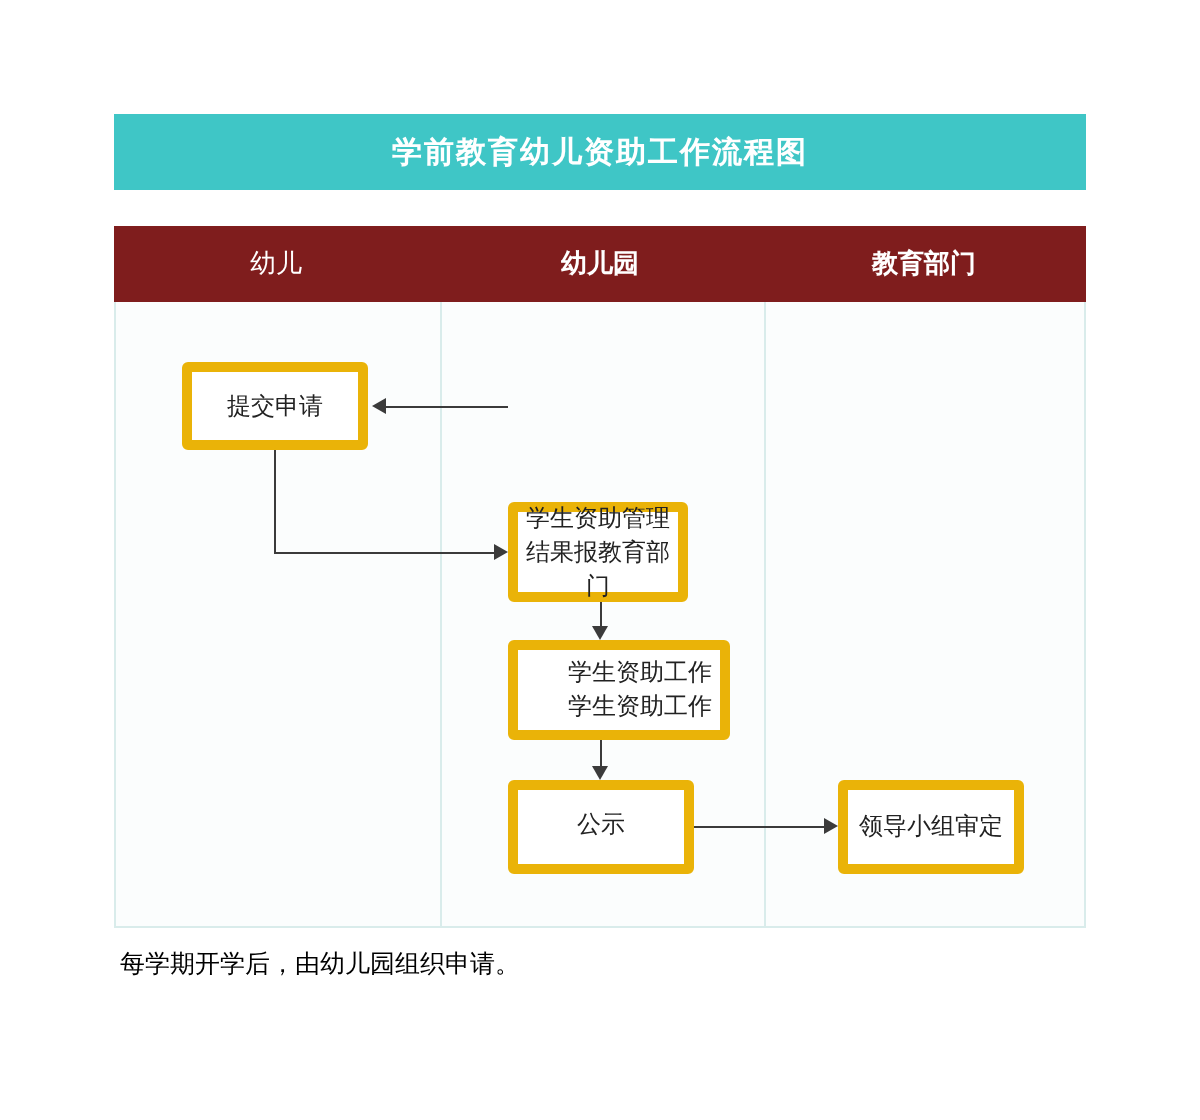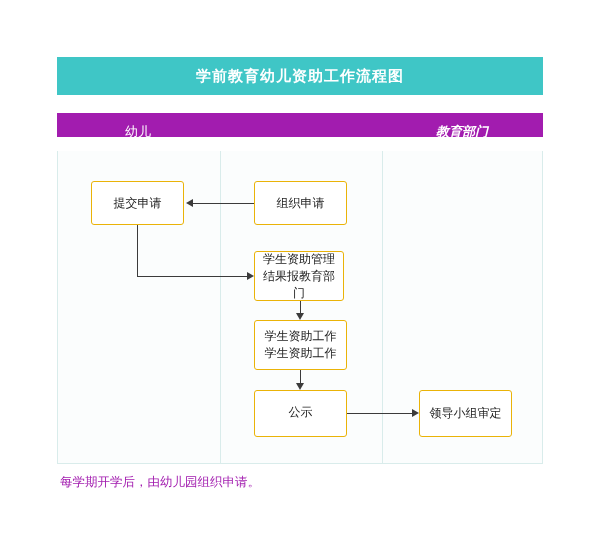--- a/index.html
+++ b/index.html
@@ -31,39 +31,39 @@
     display: flex;
     align-items: center;
     justify-content: center;
     letter-spacing: 1px;
   }
   .header-row {
     position: absolute;
     left: 57px;
     top: 113px;
     width: 486px;
-    height: 24px;
-    background: #a21caf;
+    height: 38px;
+    background: #7f1d1d;
   }
   .header-cell {
     position: absolute;
     top: 0;
     height: 38px;
     display: flex;
     align-items: center;
     justify-content: center;
     color: #ffffff;
     font-size: 13px;
   }
   .header-cell.bold {
     font-weight: bold;
   }
   .hc-0 { left: 0px;   width: 162px; }
   .hc-1 { left: 162px; width: 162px; }
-  .hc-2 { left: 324px; width: 162px; font-style: italic; }
+  .hc-2 { left: 324px; width: 162px; }
 
   .body-area {
     position: absolute;
     left: 57px;
     top: 151px;
     width: 486px;
     height: 313px;
     background: #fbfdfd;
     box-sizing: border-box;
     border: 1px solid #d9eceb;
@@ -76,21 +76,21 @@
     height: 313px;
     background: #d9eceb;
   }
   .cd-1 { left: 162px; }
   .cd-2 { left: 324px; }
 
   .node {
     position: absolute;
     box-sizing: border-box;
     background: #ffffff;
-    border: 1px solid #eab308;
+    border: 5px solid #eab308;
     border-radius: 3px;
     display: flex;
     align-items: center;
     justify-content: center;
     text-align: center;
     color: #222222;
     font-size: 12px;
     line-height: 17px;
     padding: 2px 4px;
   }
@@ -122,58 +122,56 @@
     border-left: 4px solid transparent;
     border-right: 4px solid transparent;
     border-top: 7px solid #3b3b3b;
   }
 
   .footnotes {
     position: absolute;
     left: 60px;
     top: 472px;
     width: 480px;
-    color: #a21caf;
+    color: #000000;
     font-size: 12.5px;
     line-height: 20px;
   }
   .footnote-line { white-space: nowrap; }
 </style>
 </head>
 <body>
 
 <div id="canvas">
 
   <div class="title-bar">学前教育幼儿资助工作流程图</div>
 
   <div class="header-row">
     <div class="header-cell hc-0">幼儿</div>
+    <div class="header-cell hc-1 bold">幼儿园</div>
     <div class="header-cell hc-2 bold">教育部门</div>
   </div>
 
   <div class="body-area">
     <div class="col-divider cd-1"></div>
     <div class="col-divider cd-2"></div>
 
     <div class="node" style="left:33px; top:30px; width:93px; height:44px;">
       <span>提交申请</span>
     </div>
 
-    <div class="node" style="left:196px; top:30px; width:93px; height:44px;">
-      <span>组织申请</span>
-    </div>
 
     <div class="node" style="left:196px; top:100px; width:90px; height:50px;">
       <div>
         <span>学生资助管理</span>
         <span>结果报教育部门</span>
       </div>
     </div>
 
-    <div class="node" style="left:196px; top:169px; width:93px; height:50px;">
+    <div class="node" style="left:196px; top:169px; width:111px; height:50px;justify-content:flex-end;">
       <div>
         <span>学生资助工作</span>
         <span>学生资助工作</span>
       </div>
     </div>
 
     <div class="node" style="left:196px; top:239px; width:93px; height:47px;font-family:Liberation Mono, monospace;">
       <span>公示</span>
     </div>
 

